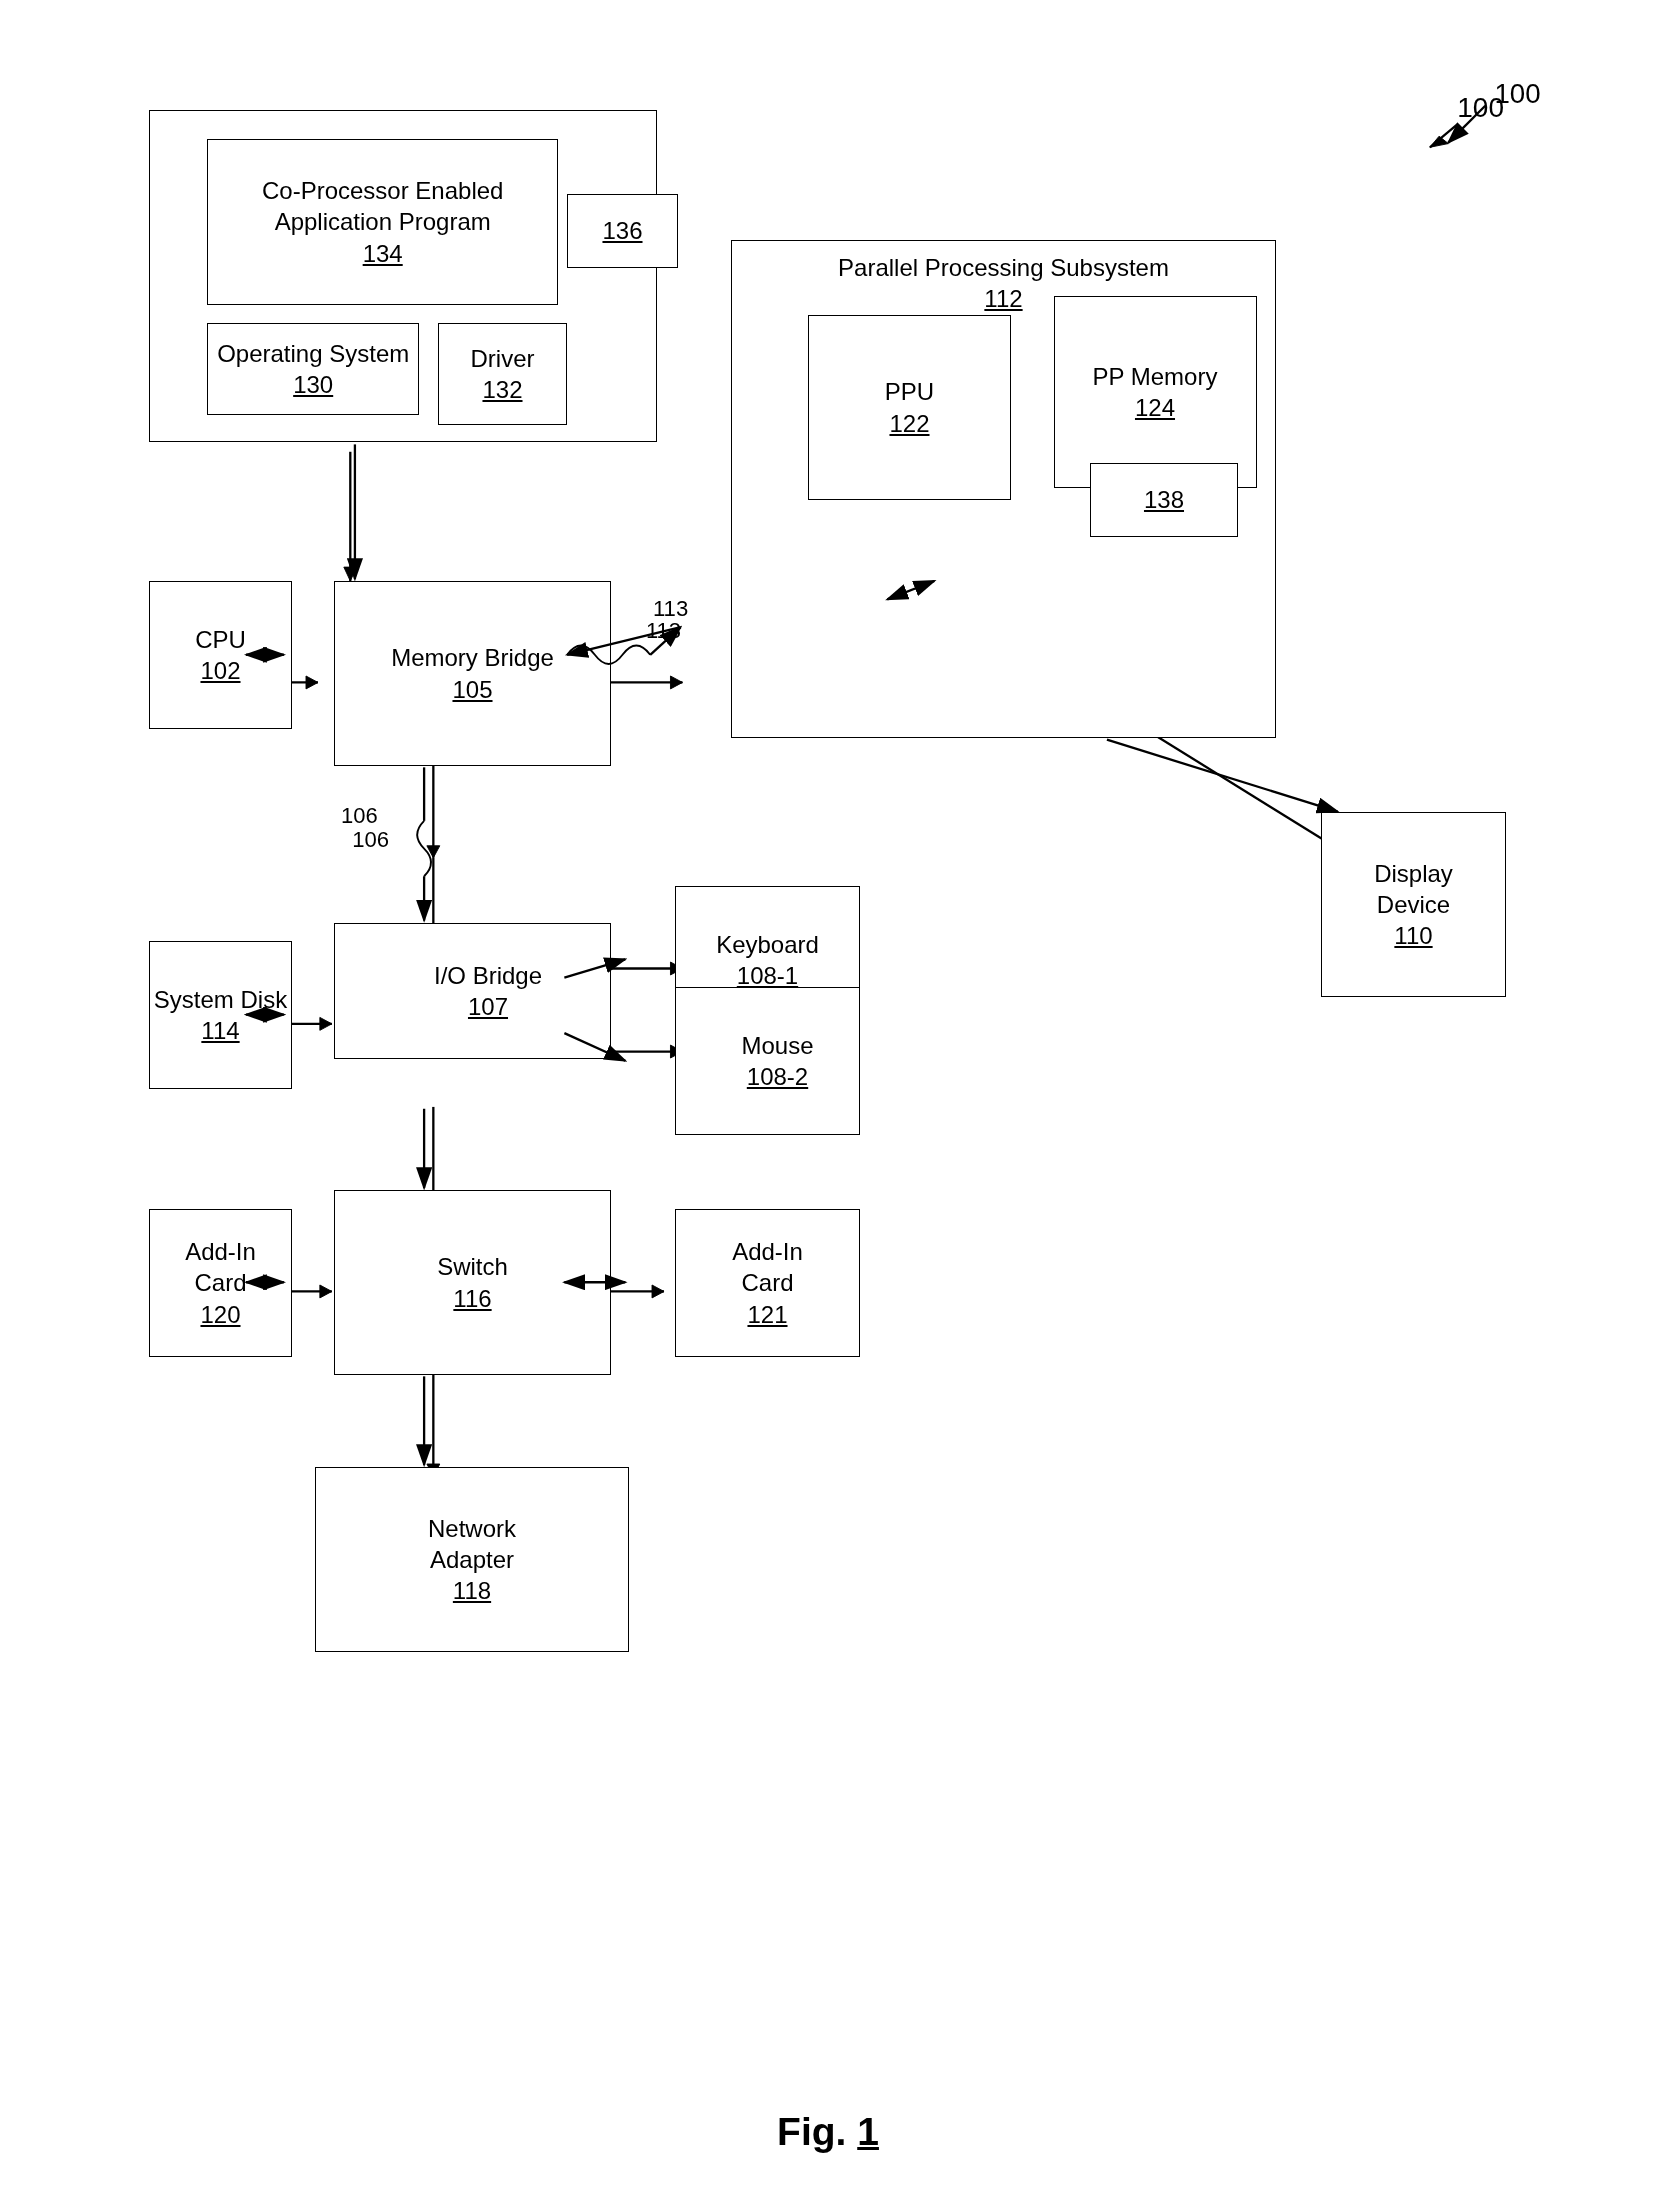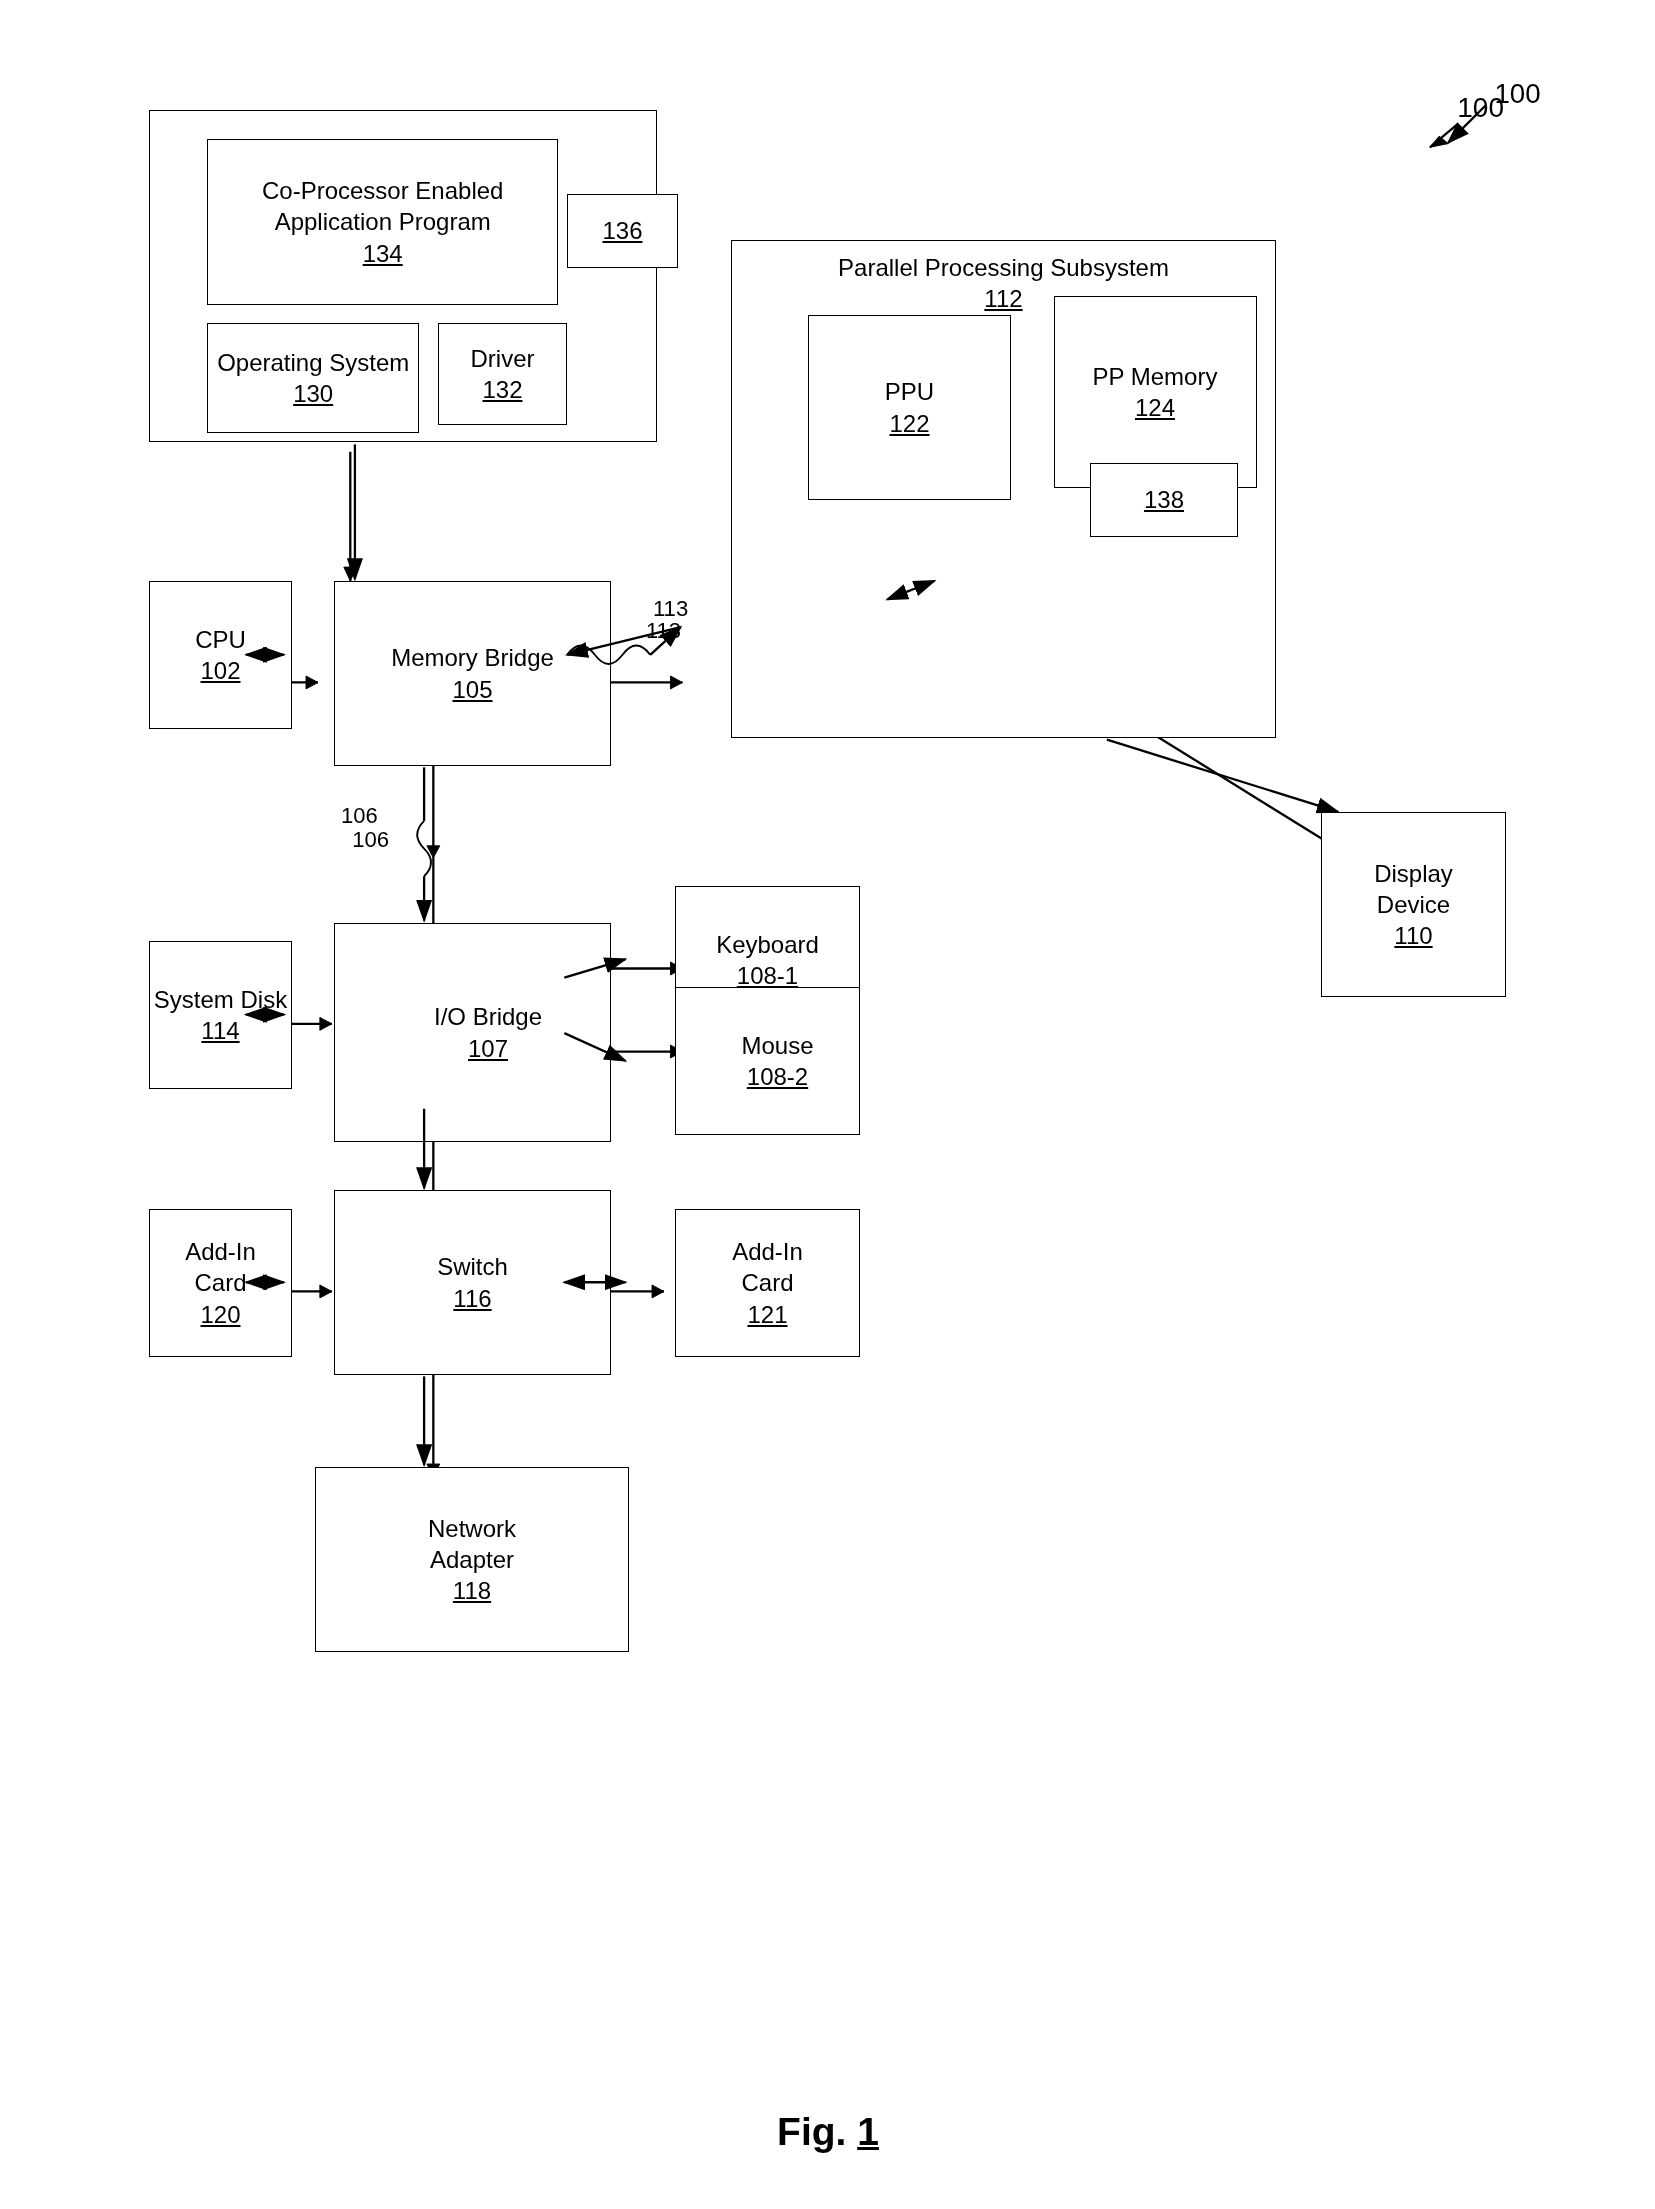--- a/index.html
+++ b/index.html
@@ -154,21 +154,21 @@
 
     <div class="box" style="position:absolute; left:9.2px; top:28px; width:351px; height:166px; border:1.8px solid #000;">
       <div class="label">Co-Processor Enabled<br>Application Program</div>
       <div class="underline">134</div>
     </div>
 
     <div class="box" style="position:absolute; left:369px; top:83px; width:111px; height:74px; border:1.8px solid #000;">
       <div class="underline">136</div>
     </div>
 
-    <div class="box" style="position:absolute; left:9.2px; top:212px; width:212px; height:110px; border:1.8px solid #000;">
+    <div class="box" style="position:absolute; left:9.2px; top:212px; width:212px; height:92px; border:1.8px solid #000;">
       <div class="label">Operating System</div>
       <div class="underline">130</div>
     </div>
 
     <div class="box" style="position:absolute; left:240px; top:212px; width:129px; height:102px; border:1.8px solid #000;">
       <div class="label">Driver</div>
       <div class="underline">132</div>
     </div>
   </div>
 
@@ -200,21 +200,21 @@
 
   <div class="box" style="left:231px; top:526px; width:277px; height:185px; font-size:26px;">
     <div class="label">Memory Bridge</div>
     <div class="underline">105</div>
   </div>
 
   <div style="position:absolute; left:591px; top:563px; font-size:22px;">113</div>
 
   <div style="position:absolute; left:286px; top:748px; font-size:22px;">106</div>
 
-  <div class="box" style="left:231px; top:868px; width:277px; height:219px; font-size:26px;padding-left:31px;">
+  <div class="box" style="left:231px; top:868px; width:277px; height:136px; font-size:26px;padding-left:31px;">
     <div class="label">I/O Bridge</div>
     <div class="underline">107</div>
   </div>
 
   <div class="box" style="left:46px; top:886px; width:143px; height:148px;">
     <div class="label">System Disk</div>
     <div class="underline">114</div>
   </div>
 
   <div class="box" style="left:572px; top:831px; width:185px; height:148px;">

